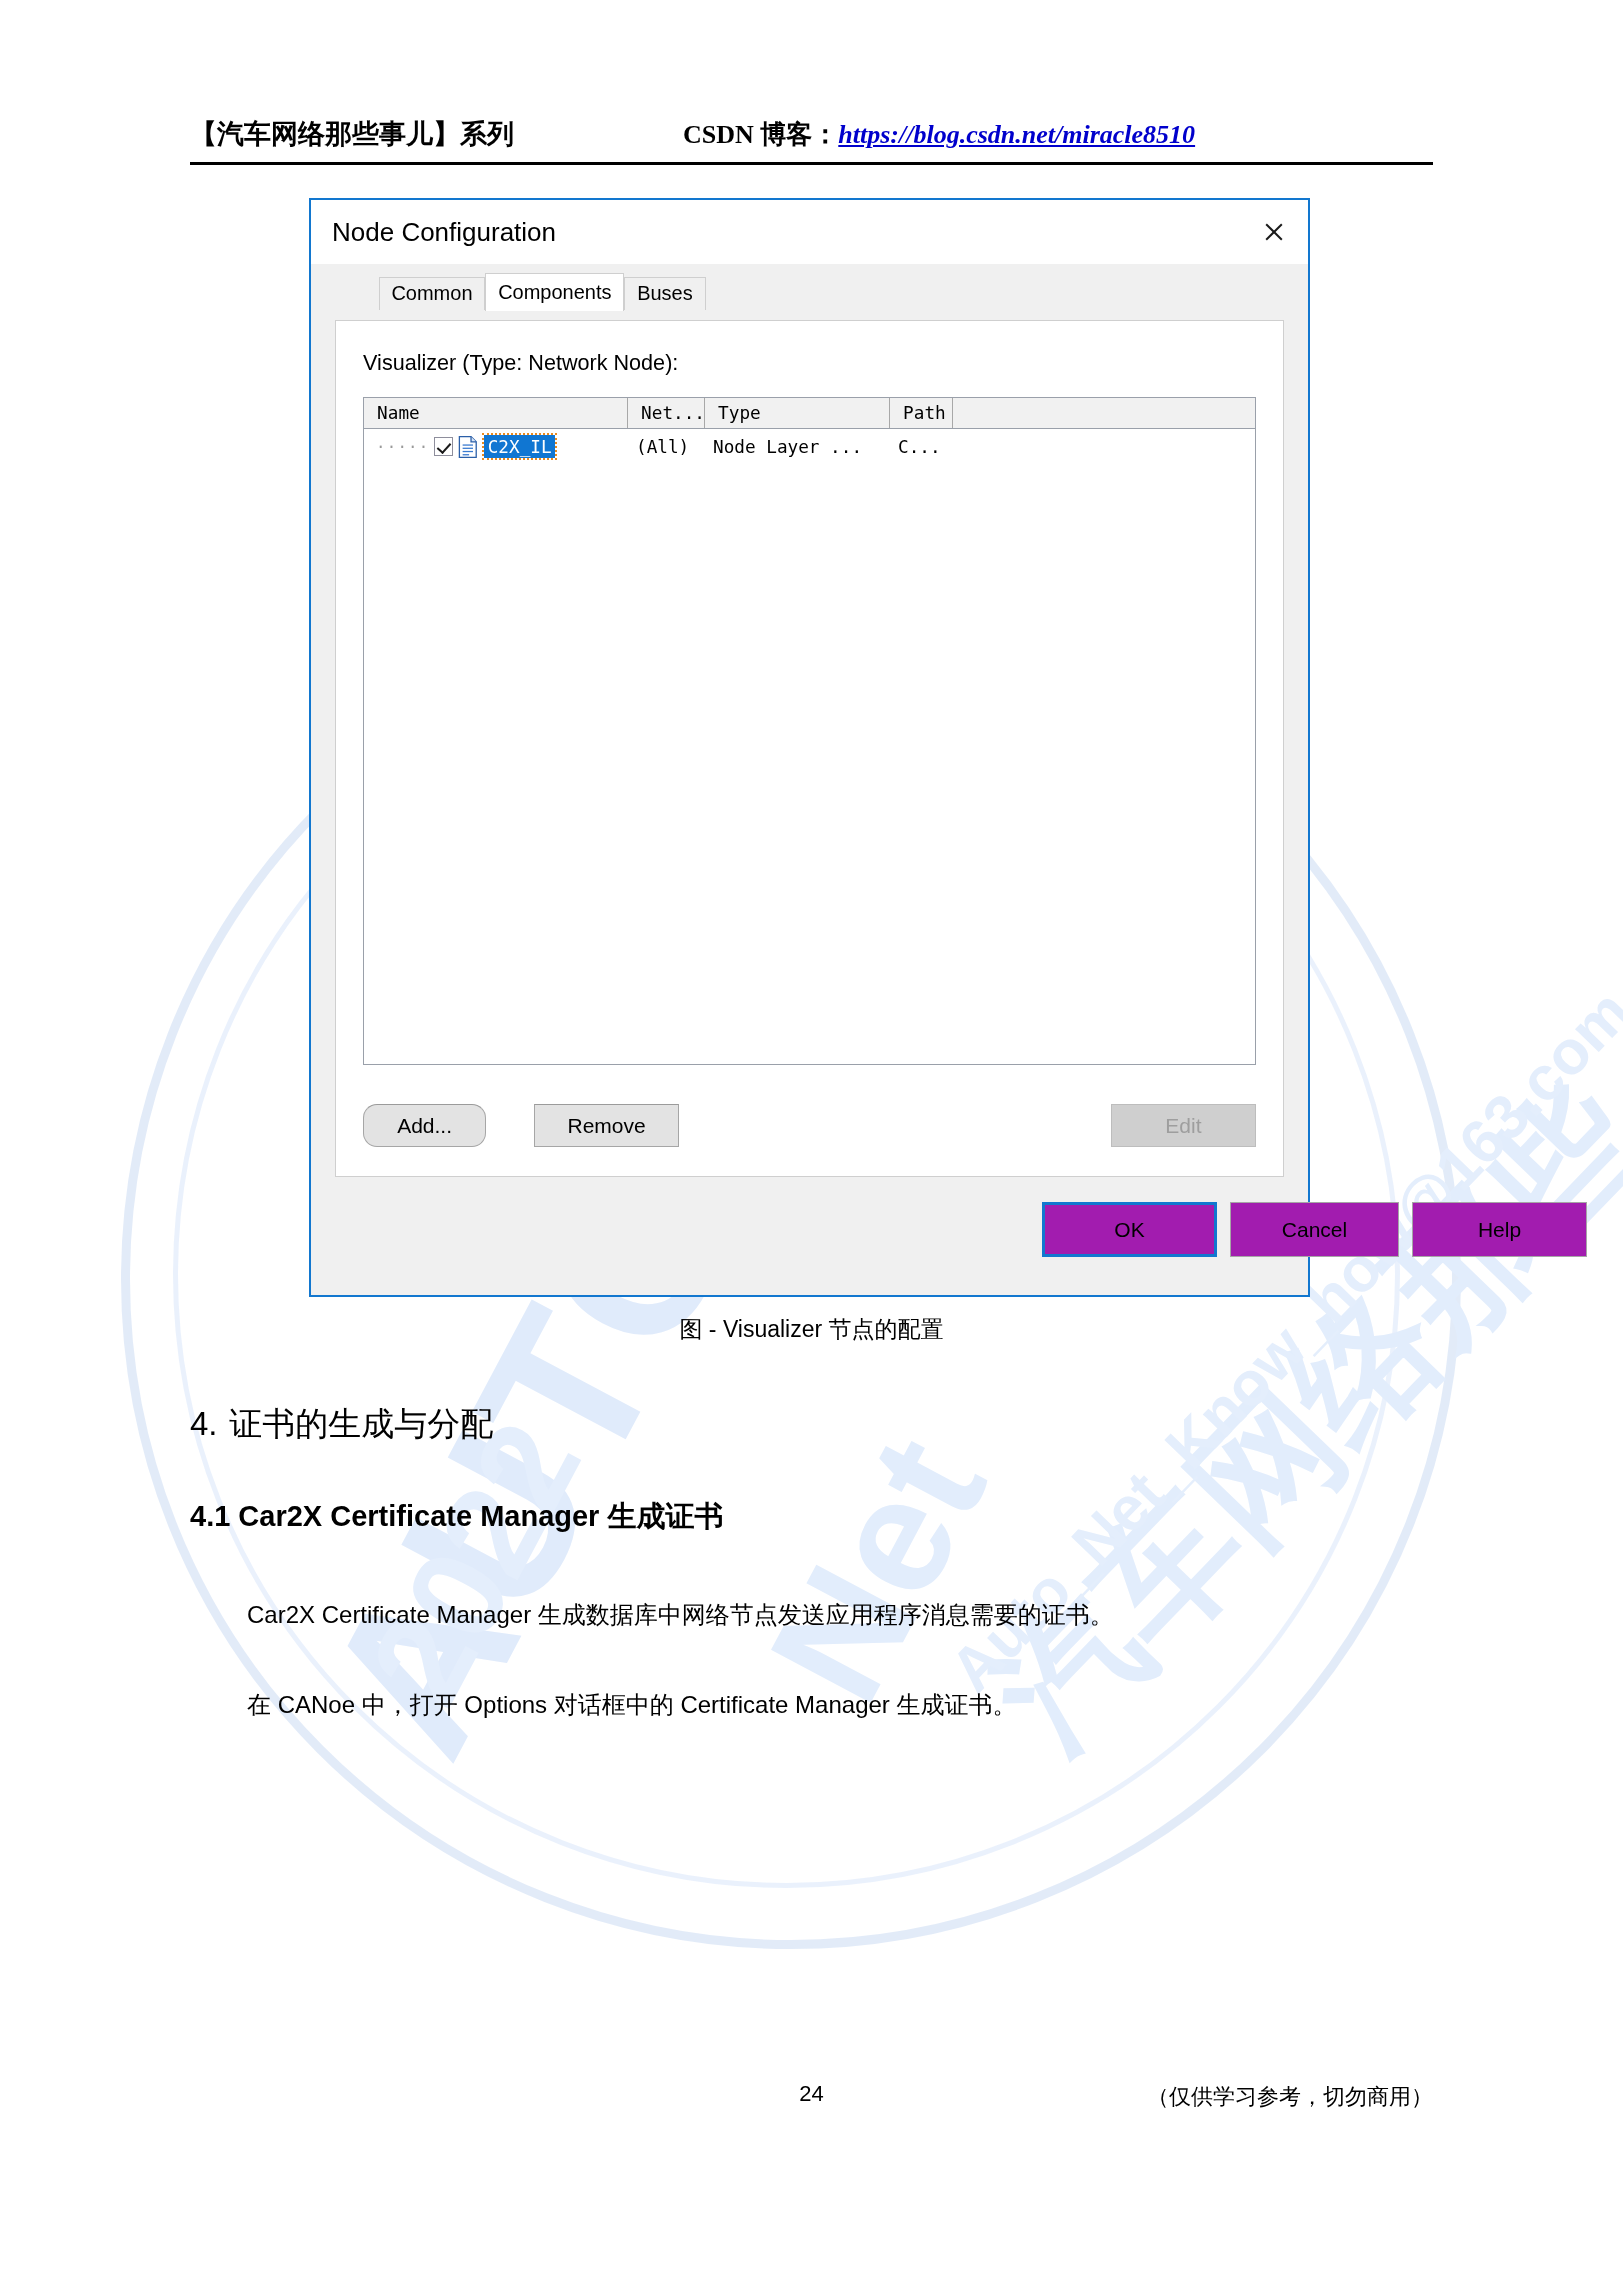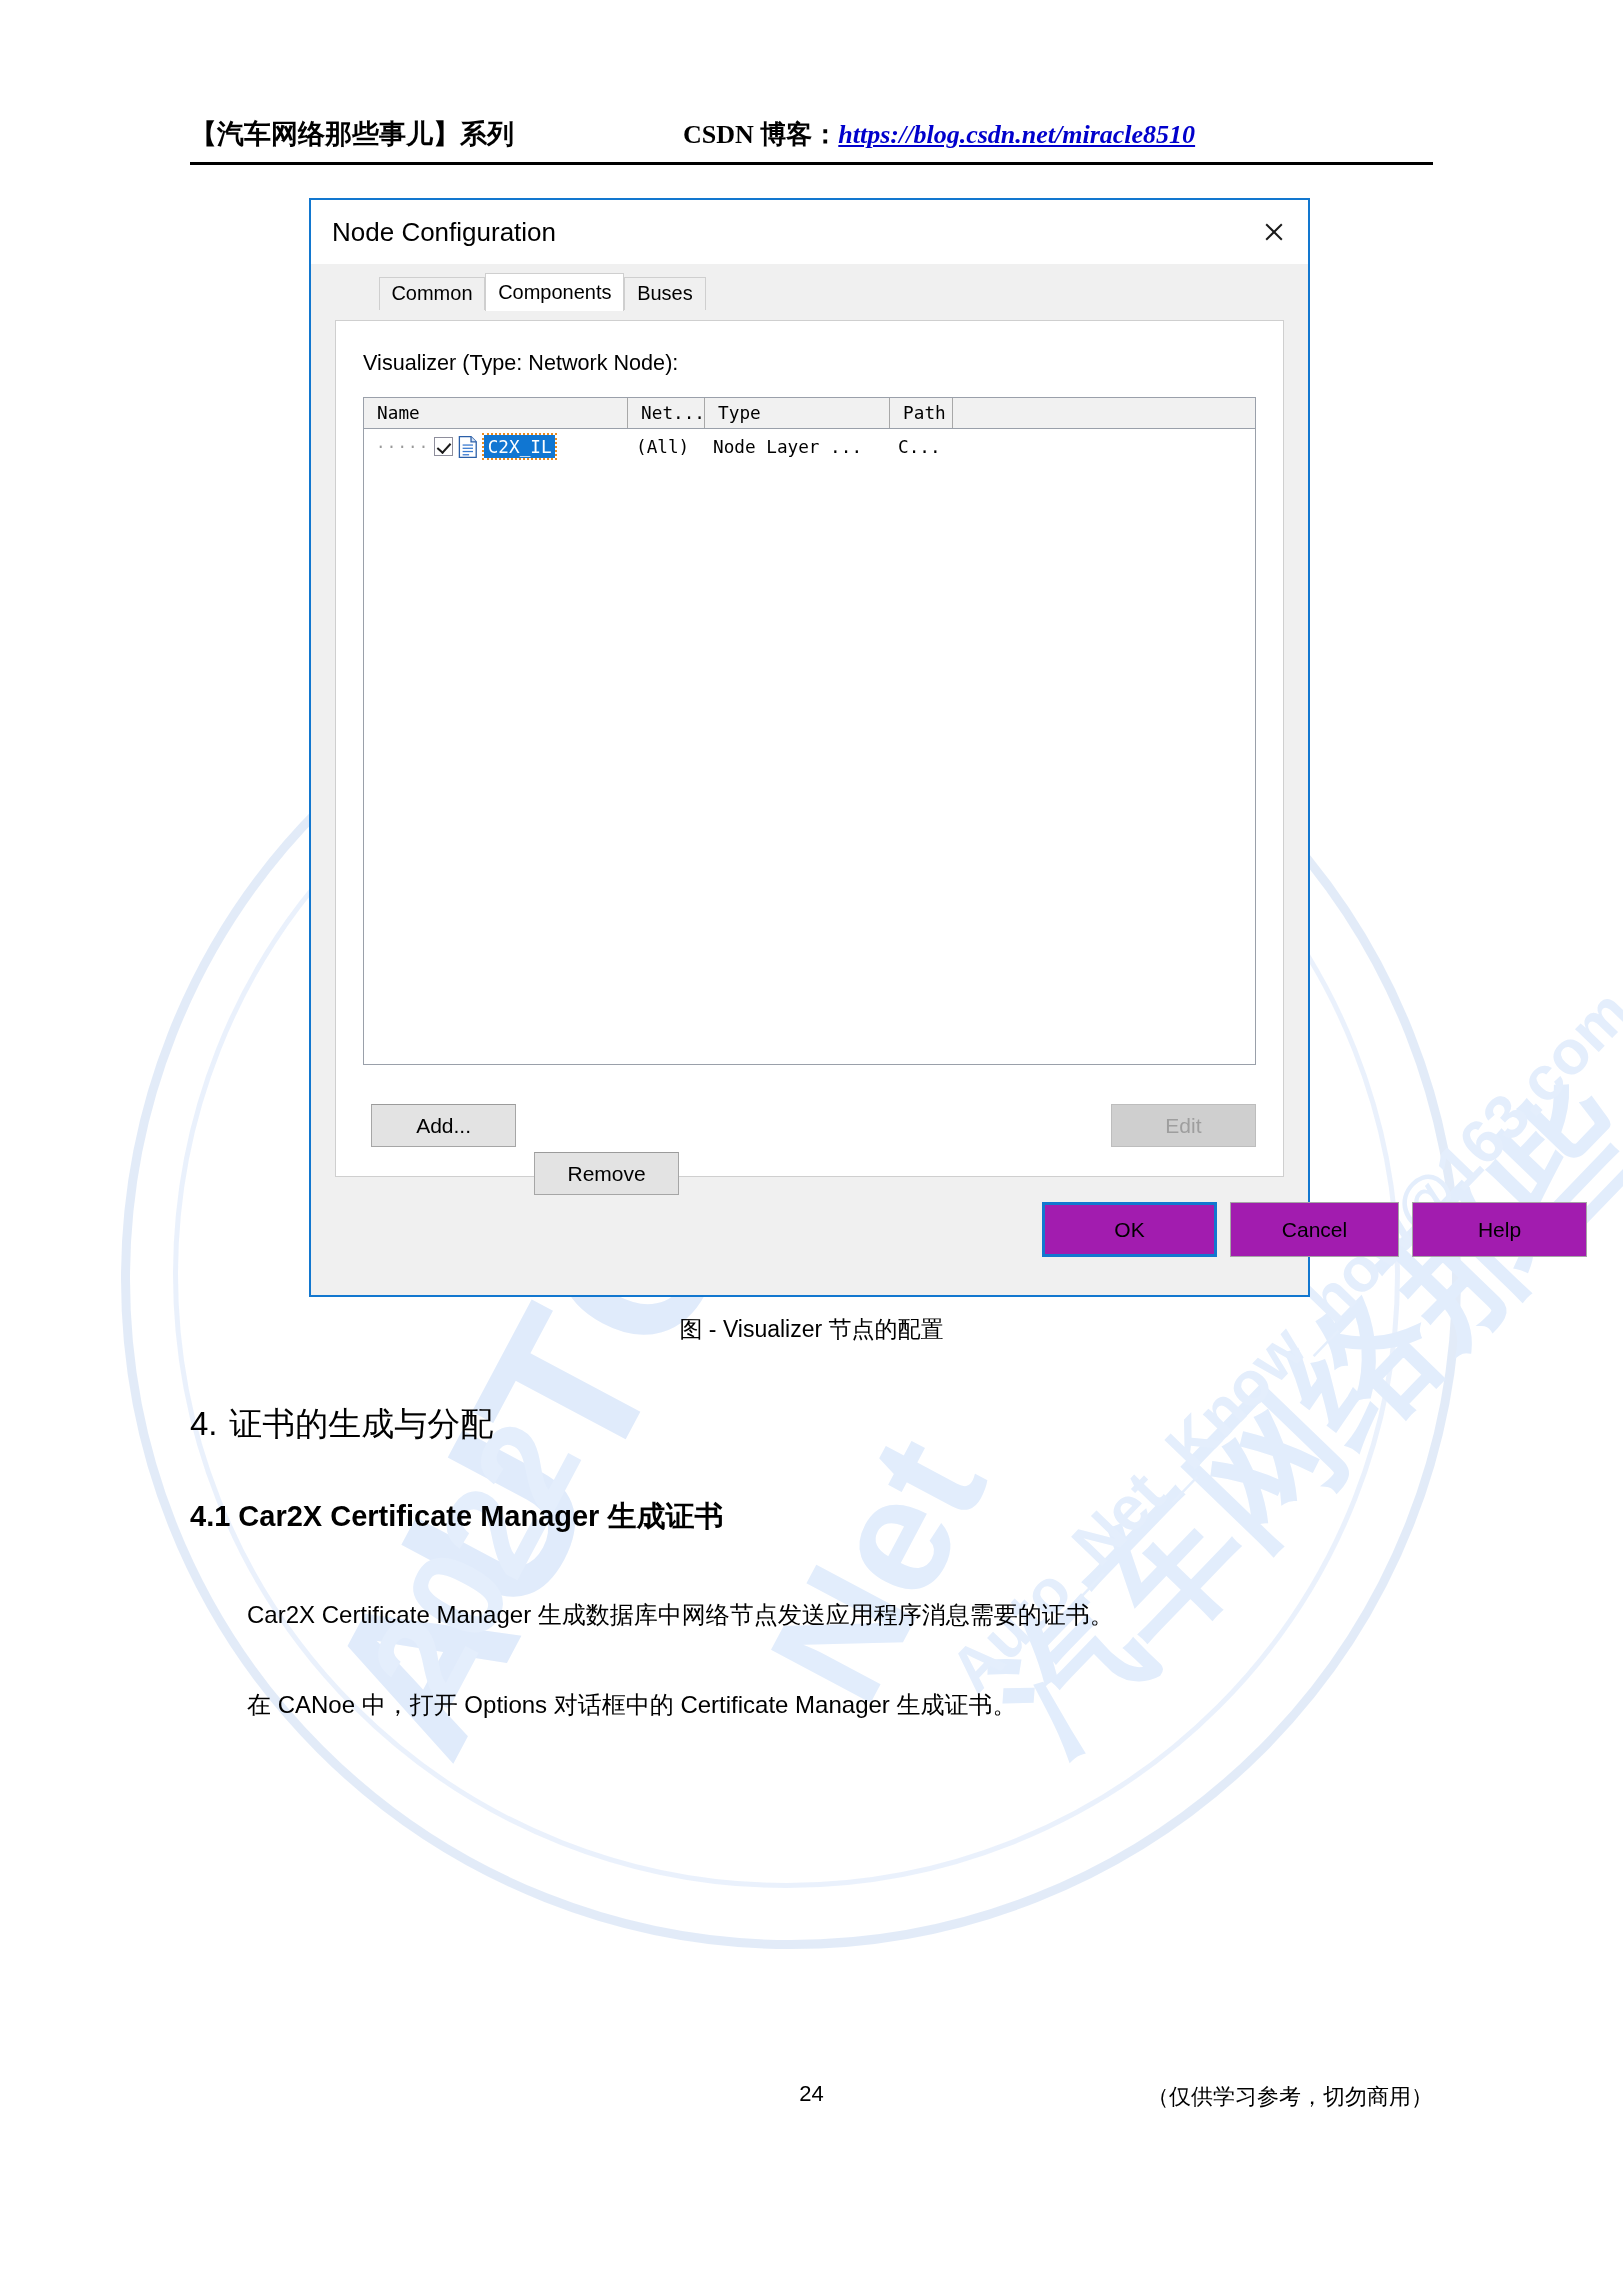--- a/index.html
+++ b/index.html
@@ -317,22 +317,22 @@
     align-items: center;
     justify-content: center;
     color: #000;
     cursor: default;
   }
   .btn.disabled {
     background: #cfcfcf;
     border-color: #bdbdbd;
     color: #9e9e9e;
   }
-  .btn-add    { left: 8px;   width: 145px; }
-  .btn-remove { left: 171px; width: 145px; margin-top: 48px; }
+  .btn-add    { left: 0px;   width: 123px; border-radius: 14px; }
+  .btn-remove { left: 171px; width: 145px; }
   .btn-edit   { right: 0px;  width: 145px; }
 
   
   .dialog-footer {
     position: absolute;
     left: 0; right: 0; bottom: 0;
     height: 115px;
   }
   .fbtn {
     position: absolute;

